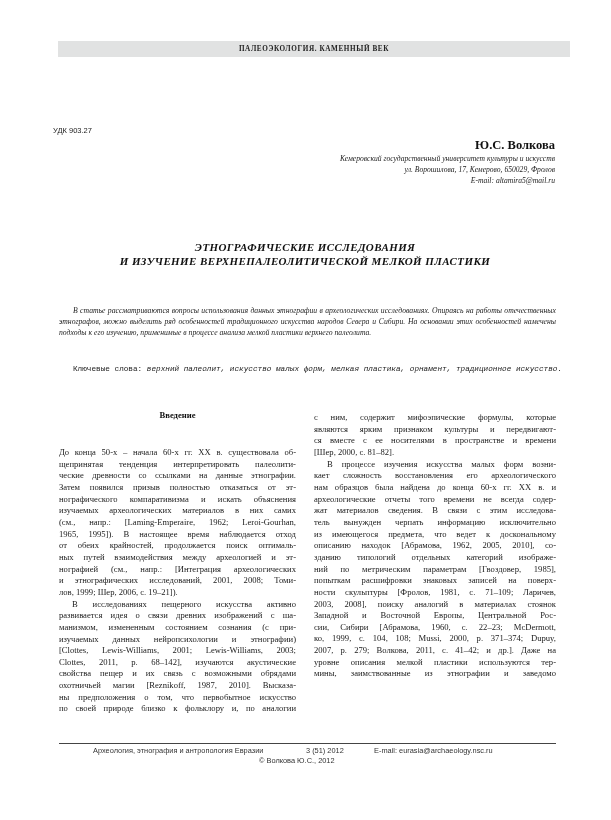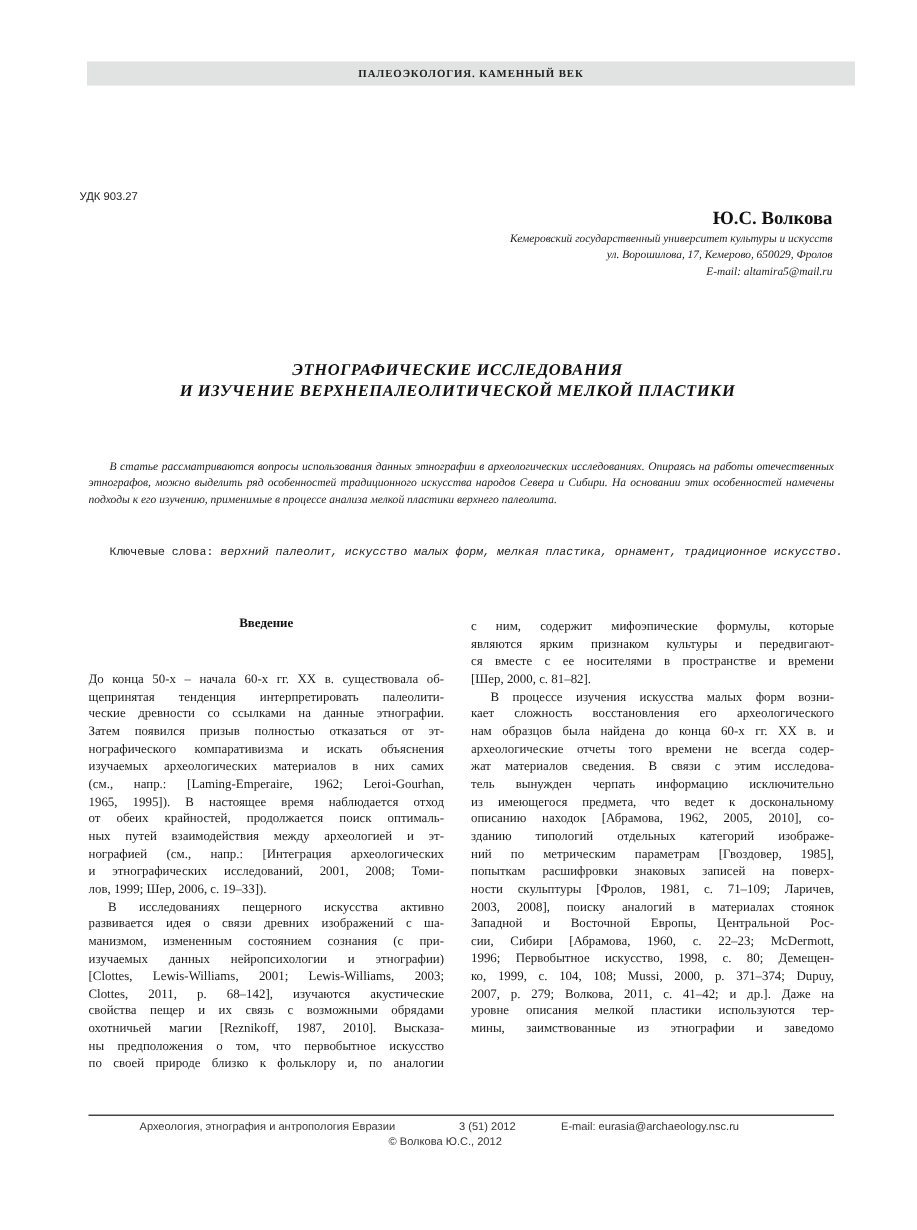--- a/index.html
+++ b/index.html
@@ -78,21 +78,21 @@
     <span class="line">ческие древности со ссылками на данные этнографии.</span>
     <span class="line">Затем появился призыв полностью отказаться от эт-</span>
     <span class="line">нографического компаративизма и искать объяснения</span>
     <span class="line">изучаемых археологических материалов в них самих</span>
     <span class="line">(см., напр.: [Laming-Emperaire, 1962; Leroi-Gourhan,</span>
     <span class="line">1965, 1995]). В настоящее время наблюдается отход</span>
     <span class="line">от обеих крайностей, продолжается поиск оптималь-</span>
     <span class="line">ных путей взаимодействия между археологией и эт-</span>
     <span class="line">нографией (см., напр.: [Интеграция археологических</span>
     <span class="line">и этнографических исследований, 2001, 2008; Томи-</span>
-    <span class="line last">лов, 1999; Шер, 2006, с. 19–33]).</span>
+    <span class="line last">лов, 1999; Шер, 2006, с. 19–21]).</span>
     <span class="line ind">В исследованиях пещерного искусства активно</span>
     <span class="line">развивается идея о связи древних изображений с ша-</span>
     <span class="line">манизмом, измененным состоянием сознания (с при-</span>
     <span class="line">изучаемых данных нейропсихологии и этнографии)</span>
     <span class="line">[Clottes, Lewis-Williams, 2001; Lewis-Williams, 2003;</span>
     <span class="line">Clottes, 2011, p. 68–142], изучаются акустические</span>
     <span class="line">свойства пещер и их связь с возможными обрядами</span>
     <span class="line">охотничьей магии [Reznikoff, 1987, 2010]. Высказа-</span>
     <span class="line">ны предположения о том, что первобытное искусство</span>
     <span class="line">по своей природе близко к фольклору и, по аналогии</span>
@@ -110,21 +110,20 @@
     <span class="line">тель вынужден черпать информацию исключительно</span>
     <span class="line">из имеющегося предмета, что ведет к доскональному</span>
     <span class="line">описанию находок [Абрамова, 1962, 2005, 2010], со-</span>
     <span class="line">зданию типологий отдельных категорий изображе-</span>
     <span class="line">ний по метрическим параметрам [Гвоздовер, 1985],</span>
     <span class="line">попыткам расшифровки знаковых записей на поверх-</span>
     <span class="line">ности скульптуры [Фролов, 1981, с. 71–109; Ларичев,</span>
     <span class="line">2003, 2008], поиску аналогий в материалах стоянок</span>
     <span class="line">Западной и Восточной Европы, Центральной Рос-</span>
     <span class="line">сии, Сибири [Абрамова, 1960, с. 22–23; McDermott,</span>
-    <span class="line">1996; Первобытное искусство, 1998, с. 80; Демещен-</span>
     <span class="line">ко, 1999, с. 104, 108; Mussi, 2000, p. 371–374; Dupuy,</span>
     <span class="line">2007, p. 279; Волкова, 2011, с. 41–42; и др.]. Даже на</span>
     <span class="line">уровне описания мелкой пластики используются тер-</span>
     <span class="line">мины, заимствованные из этнографии и заведомо</span>
   </div>
 
 <div class="footer-rule"></div>
 <div class="footer">
   <div class="footer-row1">
     <span class="footer-journal">Археология, этнография и антропология Евразии</span>

